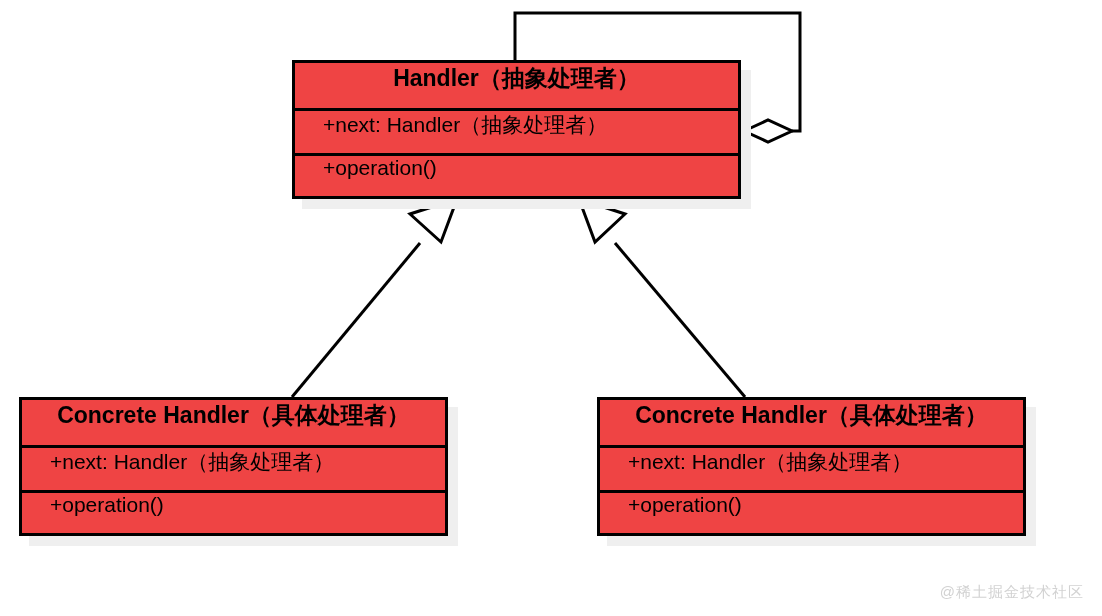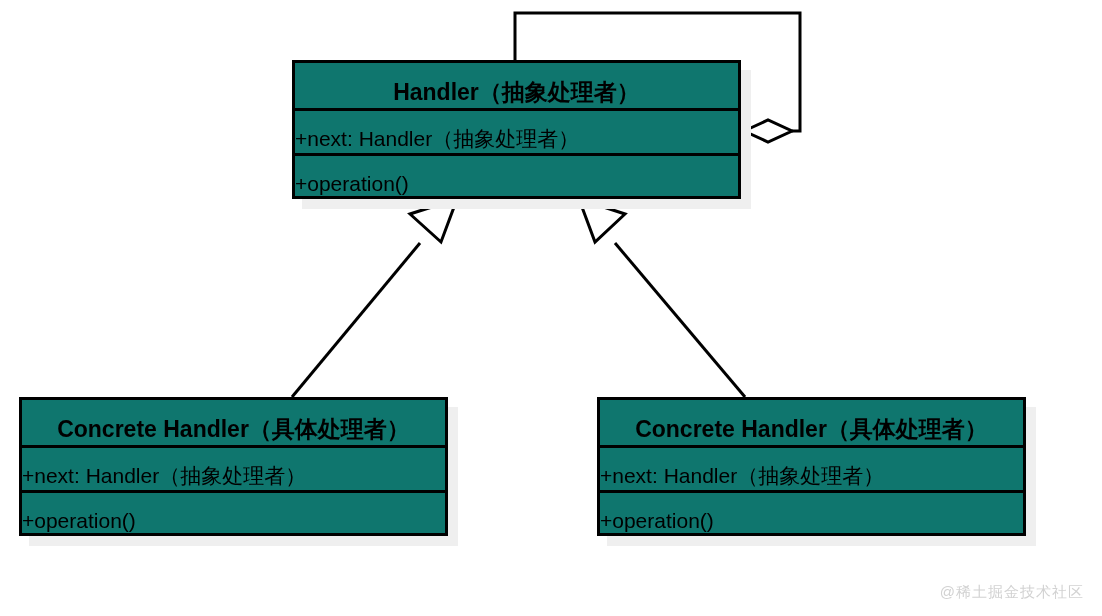--- a/index.html
+++ b/index.html
@@ -21,33 +21,33 @@
     position: absolute;
     box-sizing: border-box;
     background: #ffffff;
     border: 3px solid #000000;
     box-shadow: 10px 10px 0 0 #efefef;
     z-index: 3;
   }
   .uml-row {
     box-sizing: border-box;
     display: flex;
-    align-items: flex-end;
-    background: #0f766e;
+    align-items: flex-start;
+    background: #ef4444;
   }
   .uml-row + .uml-row {
     border-top: 3px solid #000000;
   }
   .uml-title {
     justify-content: center;
     font-weight: bold;
   }
   .uml-members {
     justify-content: flex-start;
-    padding-left: 0;
+    padding-left: 28px;
   }
   
   #handler-box {
     left: 292px;
     top: 60px;
     width: 449px;
     height: 139px;
   }
   #handler-box .r1 { height: 45px; font-size: 23px; }
   #handler-box .r2 { height: 45px; font-size: 21px; }

